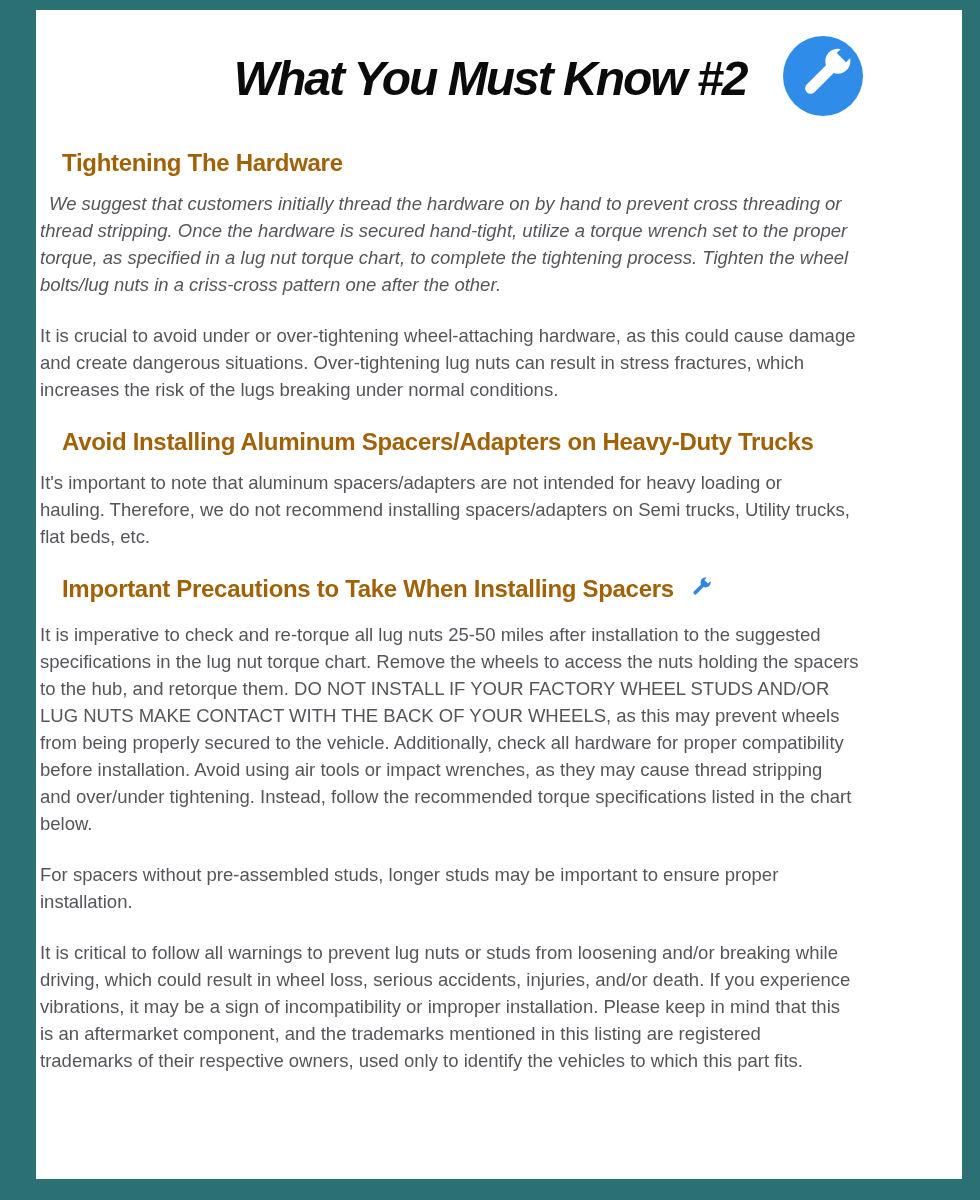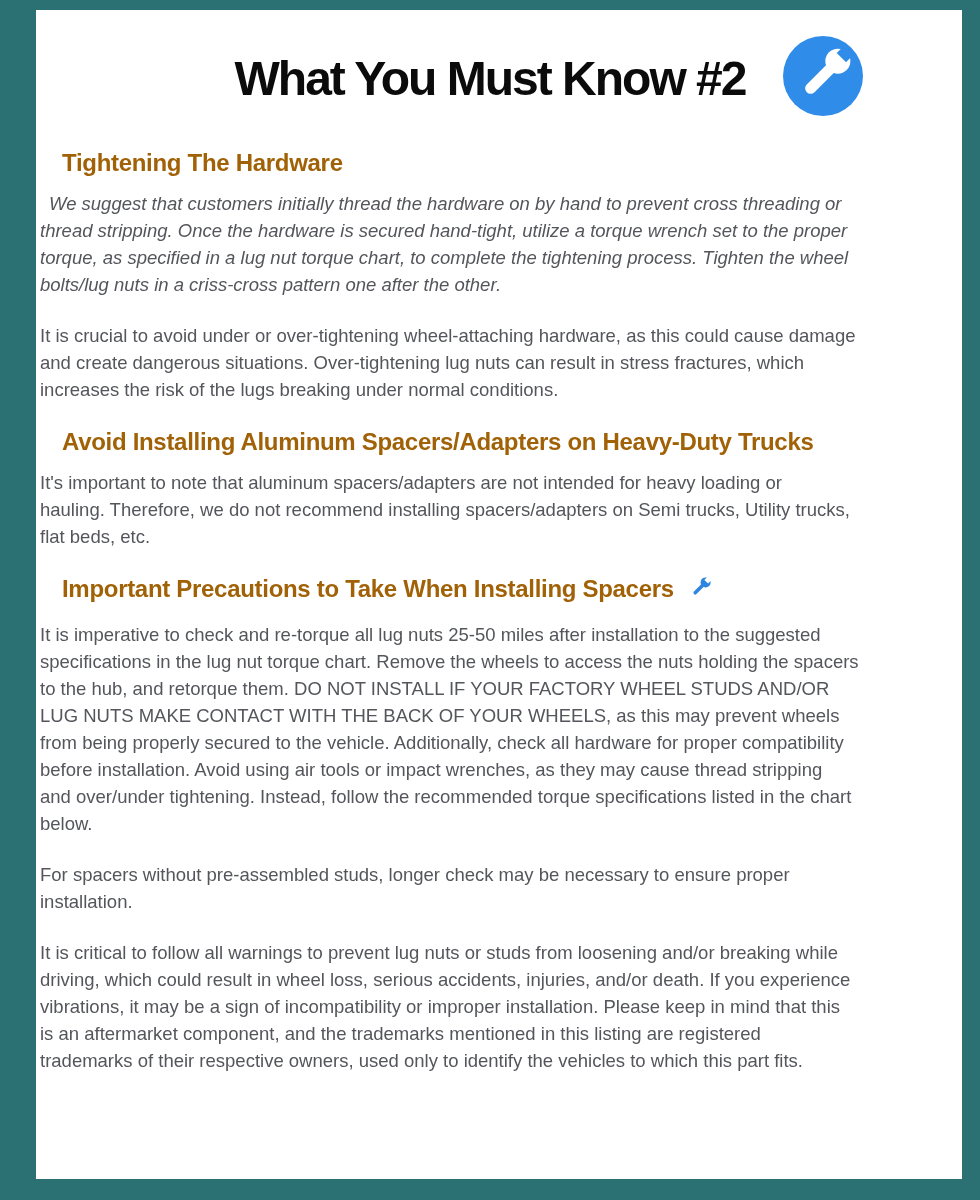--- a/index.html
+++ b/index.html
@@ -17,21 +17,21 @@
   .frame-top    { top: 0; left: 0; width: 980px; height: 10px; }
   .frame-left   { top: 0; left: 0; width: 36px;  height: 1200px; }
   .frame-right  { top: 0; left: 962px; width: 18px; height: 1200px; }
   .frame-bottom { top: 1179px; left: 0; width: 980px; height: 21px; }
 
   
   .page-title {
     position: absolute; top: 50px; left: 0; right: 0;
     margin: 0; text-align: center;
     font-size: 48px; line-height: 58px; font-weight: 700;
-    letter-spacing: -2px; color: #0b0b0b;
+    letter-spacing: -2px; color: #0b0b0b; font-style: italic;
   }
   .badge { position: absolute; top: 36px; left: 783px; width: 80px; height: 80px; }
 
   
   .main {
     position: absolute; top: 130px; left: 0; right: 0;
     padding: 0 38px 0 40px;
     color: #54565b;
   }
   .section { margin-top: 2px; }
@@ -105,21 +105,21 @@
         </span>
       </div>
       <p class="para">It is imperative to check and re-torque all lug nuts 25-50 miles after installation to the suggested
 specifications in the lug nut torque chart. Remove the wheels to access the nuts holding the spacers
 to the hub, and retorque them. DO NOT INSTALL IF YOUR FACTORY WHEEL STUDS AND/OR
 LUG NUTS MAKE CONTACT WITH THE BACK OF YOUR WHEELS, as this may prevent wheels
 from being properly secured to the vehicle. Additionally, check all hardware for proper compatibility
 before installation. Avoid using air tools or impact wrenches, as they may cause thread stripping
 and over/under tightening. Instead, follow the recommended torque specifications listed in the chart
 below.</p>
-      <p class="para">For spacers without pre-assembled studs, longer check may be necessary to ensure proper
+      <p class="para">For spacers without pre-assembled studs, longer studs may be important to ensure proper
 installation.</p>
       <p class="para">It is critical to follow all warnings to prevent lug nuts or studs from loosening and/or breaking while
 driving, which could result in wheel loss, serious accidents, injuries, and/or death. If you experience
 vibrations, it may be a sign of incompatibility or improper installation. Please keep in mind that this
 is an aftermarket component, and the trademarks mentioned in this listing are registered
 trademarks of their respective owners, used only to identify the vehicles to which this part fits.</p>
     </div>
 
   </div>
 

